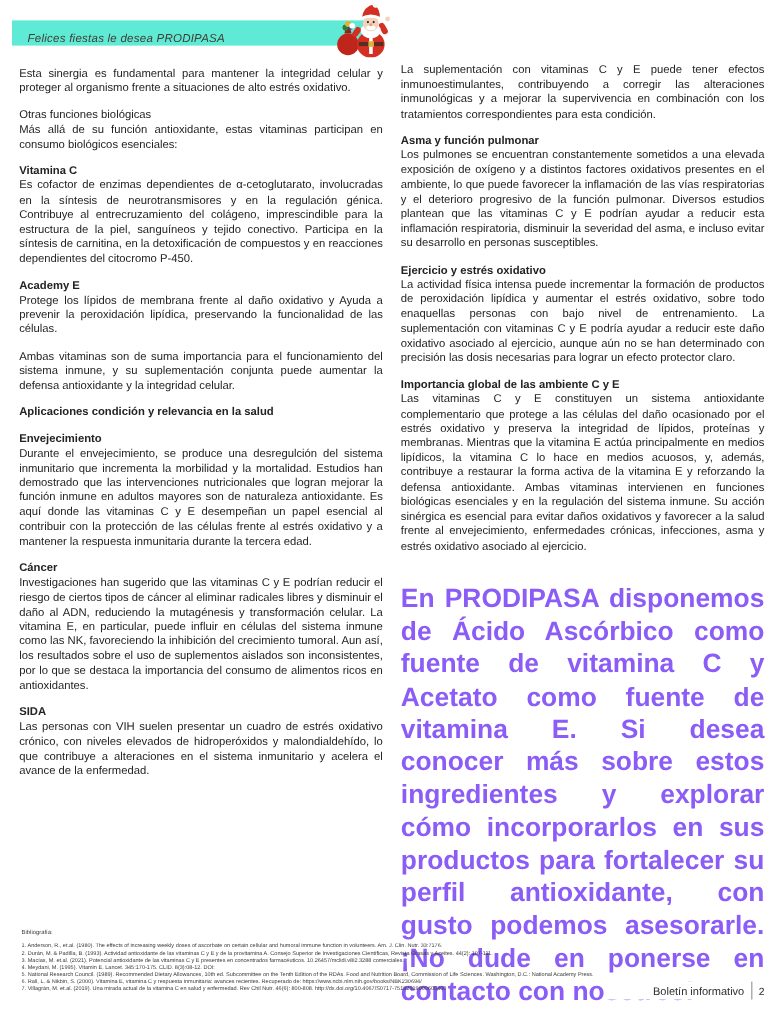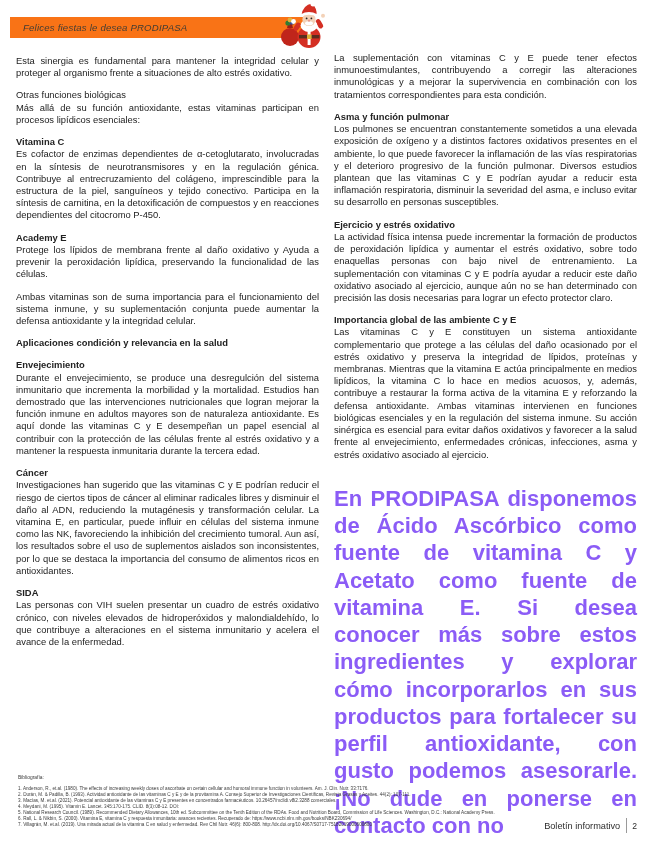--- a/index.html
+++ b/index.html
@@ -12,22 +12,22 @@
     font-family: "Liberation Sans", sans-serif;
     color: #232323;
     overflow: hidden;
     margin: 0 auto;
   }
   
   .banner {
     position: absolute;
     left: 10px; top: 17px;
     width: 300px; height: 21px;
-    background: #f97316;
-    display: flex; align-items: center;
+    background: #5eead4;
+    display: flex; align-items: flex-end;
     padding-left: 13px;
   }
   .banner-text {
     font-style: italic;
     font-size: 9.6px;
     color: #423d34;
     letter-spacing: 0.2px;
   }
   .santa {
     position: absolute;
@@ -148,21 +148,21 @@
   </div>
 
   <div class="columns">
 
     <div class="col left">
       <section class="sec">
         <p>Esta sinergia es fundamental para mantener la integridad celular y proteger al organismo frente a situaciones de alto estrés oxidativo.</p>
       </section>
       <section class="sec">
         <h3 class="plain">Otras funciones biológicas</h3>
-        <p>Más allá de su función antioxidante, estas vitaminas participan en procesos lipídicos esenciales:</p>
+        <p>Más allá de su función antioxidante, estas vitaminas participan en consumo biológicos esenciales:</p>
       </section>
       <section class="sec">
         <h3>Vitamina C</h3>
         <p>Es cofactor de enzimas dependientes de α-cetoglutarato, involucradas en la síntesis de neurotransmisores y en la regulación génica. Contribuye al entrecruzamiento del colágeno, imprescindible para la estructura de la piel, sanguíneos y tejido conectivo. Participa en la síntesis de carnitina, en la detoxificación de compuestos y en reacciones dependientes del citocromo P-450.</p>
       </section>
       <section class="sec">
         <h3>Academy E</h3>
         <p>Protege los lípidos de membrana frente al daño oxidativo y Ayuda a prevenir la peroxidación lipídica, preservando la funcionalidad de las células.</p>
       </section>
       <section class="sec">

